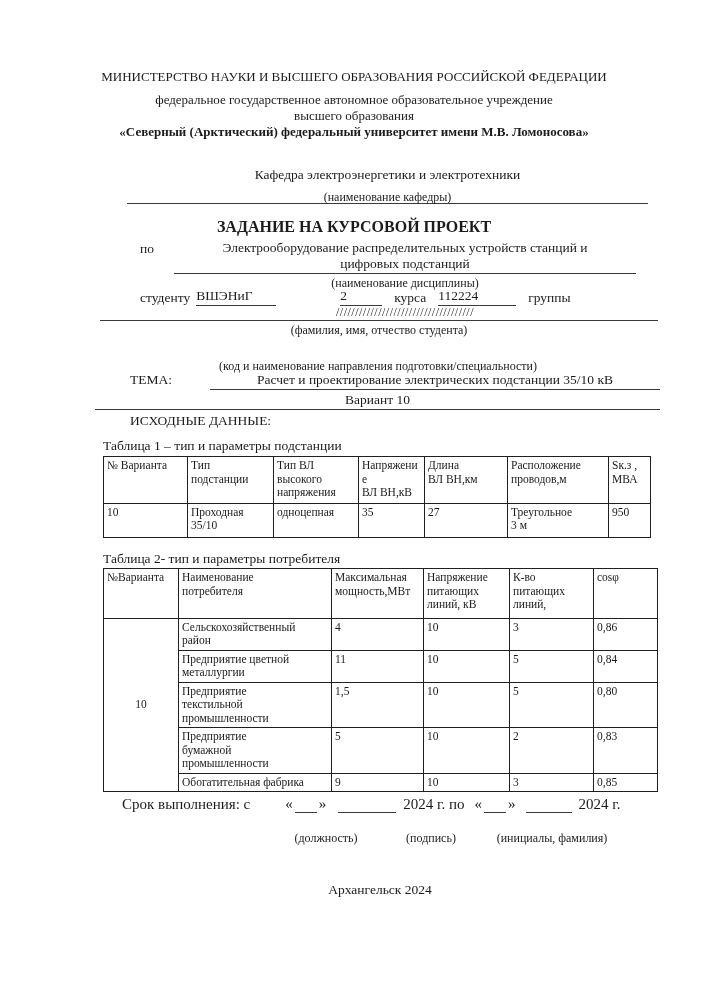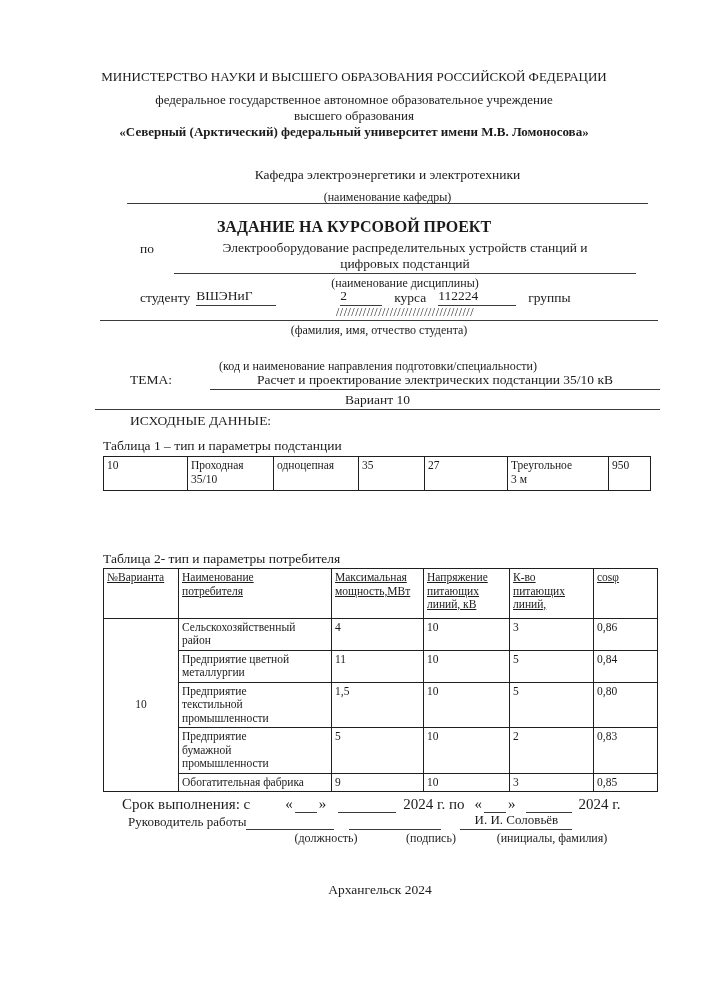--- a/index.html
+++ b/index.html
@@ -58,21 +58,21 @@
   table { border-collapse:collapse; table-layout:fixed; position:absolute; left:103px; background:#fff; }
   .t1 { top:456px; width:547px; }
   .t2 { top:568px; width:554px; }
   th,td {
     border:1px solid #1f1f1f; font-size:11.5px; line-height:13.5px;
     font-weight:normal; text-align:left; vertical-align:top;
     padding:2px 3px; white-space:pre-line; overflow-wrap:anywhere;
   }
   .t1 th { padding-bottom:3px; }
   .t1 td { padding-bottom:4px; }
-  .t2 th { padding-bottom:6px;text-decoration:underline; }
+  .t2 th { padding-bottom:6px; }
   .t2 td { padding-bottom:2px; }
   .variant-cell { text-align:center; vertical-align:middle; }
 
   .foot1 { top:796px; left:122px; right:20px; display:flex; align-items:flex-end; font-size:15px; }
   .foot2 { top:812px; left:128px; right:20px; display:flex; align-items:flex-end; font-size:13px; }
   .blank { display:inline-block; border-bottom:1px solid #3a3a3a; height:15px; }
   .q { padding:0 2px; }
   .bl-a { width:22px; }
   .bl-b { width:58px; margin-left:10px; margin-right:7px; }
   .bl-c { width:46px; margin-left:9px; margin-right:6px; }
@@ -133,20 +133,36 @@
     <colgroup>
         <col style="width:84px">
         <col style="width:86px">
         <col style="width:85px">
         <col style="width:66px">
         <col style="width:83px">
         <col style="width:101px">
         <col style="width:42px">
       </colgroup>
     <tbody>
+        <tr>
+      <th>№ Варианта</th>
+      <th>Тип
+подстанции</th>
+      <th>Тип ВЛ
+высокого
+напряжения</th>
+      <th>Напряжение
+ВЛ ВН,кВ</th>
+      <th>Длина
+ВЛ ВН,км</th>
+      <th>Расположение
+проводов,м</th>
+      <th>Sк.з ,
+МВА</th>
+    </tr>
     <tr>
       <td>10</td>
       <td>Проходная
 35/10</td>
       <td>одноцепная</td>
       <td>35</td>
       <td>27</td>
       <td>Треугольное
 3 м</td>
       <td>950</td>
@@ -231,25 +247,19 @@
     <span class="q">»</span>
     <span class="blank bl-b"></span>
     <span>2024 г. по</span>
     <span class="q ml8">«</span>
     <span class="blank bl-a"></span>
     <span class="q">»</span>
     <span class="blank bl-c"></span>
     <span>2024 г.</span>
   </div>
 
-  <div class="abs foot2">
-    <span>Руководитель работы</span>
-    <span class="blank sup-u1"></span>
-    <span class="blank sup-u2"></span>
-    <span class="blank sup-u3">И. И. Соловьёв</span>
-  </div>
   <div class="abs center cap lab-pos">(должность)</div>
   <div class="abs center cap lab-sig">(подпись)</div>
   <div class="abs center cap lab-ini">(инициалы, фамилия)</div>
 
   <div class="abs center body-t city">Архангельск 2024</div>
 
 </div>
 
 </body></html>

